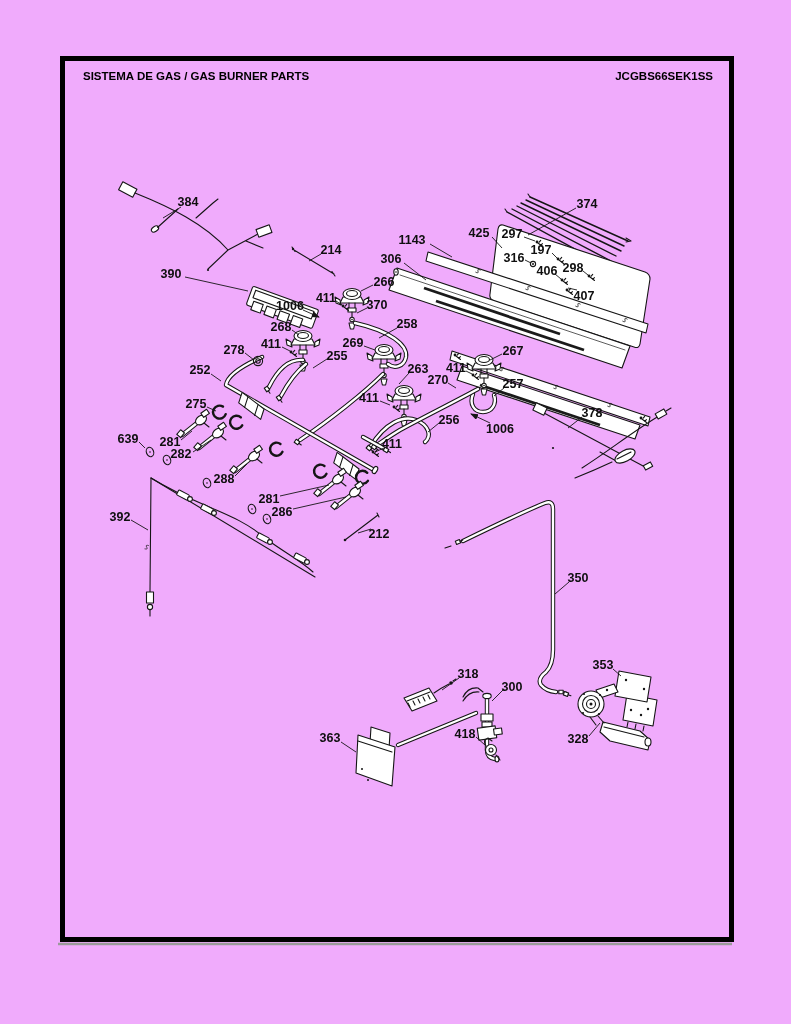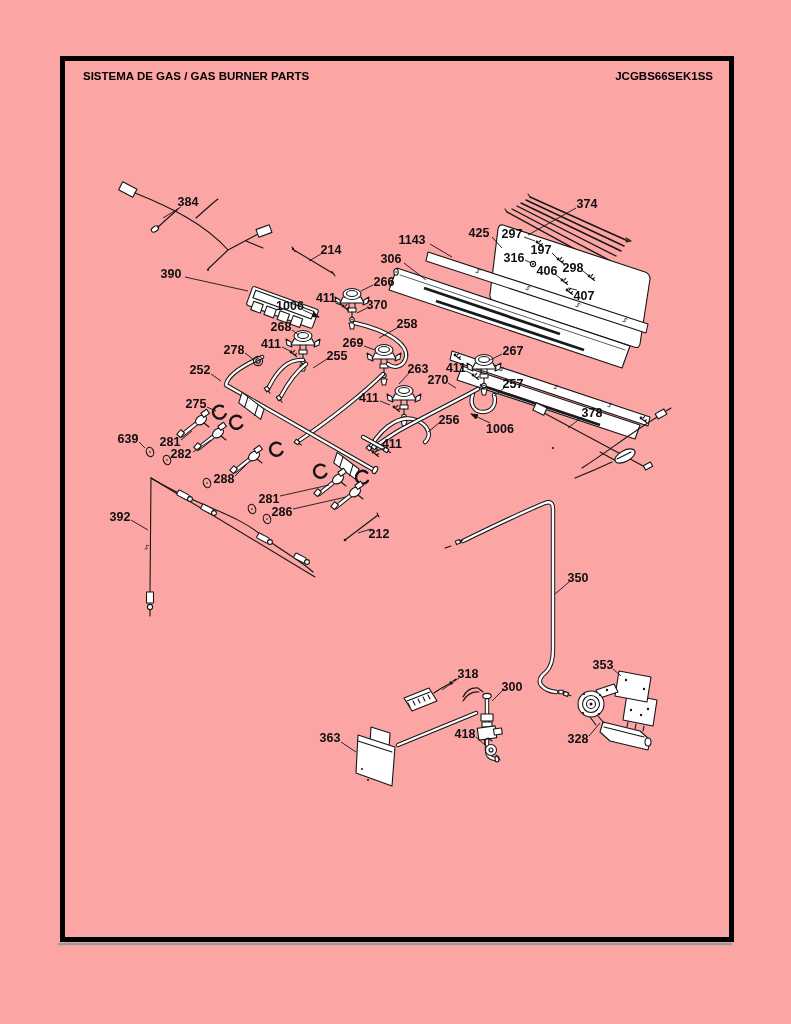--- a/index.html
+++ b/index.html
@@ -1,16 +1,16 @@
 <!DOCTYPE html>
 <html><head>
 <meta charset="utf-8">
 <style>
   html,body { margin:0; padding:0; background:#ffffff; }
-  .page { position:relative; width:791px; height:1024px; background:#fca5a5;
+  .page { position:relative; width:791px; height:1024px; background:#f0abfc;
           font-family:"Liberation Sans", sans-serif; overflow:hidden; }
   svg { position:absolute; left:0; top:0; }
   .ln  { stroke:#151515; stroke-width:1.1; fill:none; stroke-linecap:round; stroke-linejoin:round; }
   .thin{ stroke-width:0.7; }
   .rod { stroke-width:1.4; }
   .fw  { fill:#ffffff; }
   .fd  { fill:#151515; stroke:none; }
   .tO  { stroke:#151515; stroke-width:4.4; fill:none; stroke-linecap:round; stroke-linejoin:round; }
   .tI  { stroke:#ffffff; stroke-width:2.4; fill:none; stroke-linecap:round; stroke-linejoin:round; }
   .band{ stroke:#1a1a1a; stroke-width:2.8; fill:none; }

